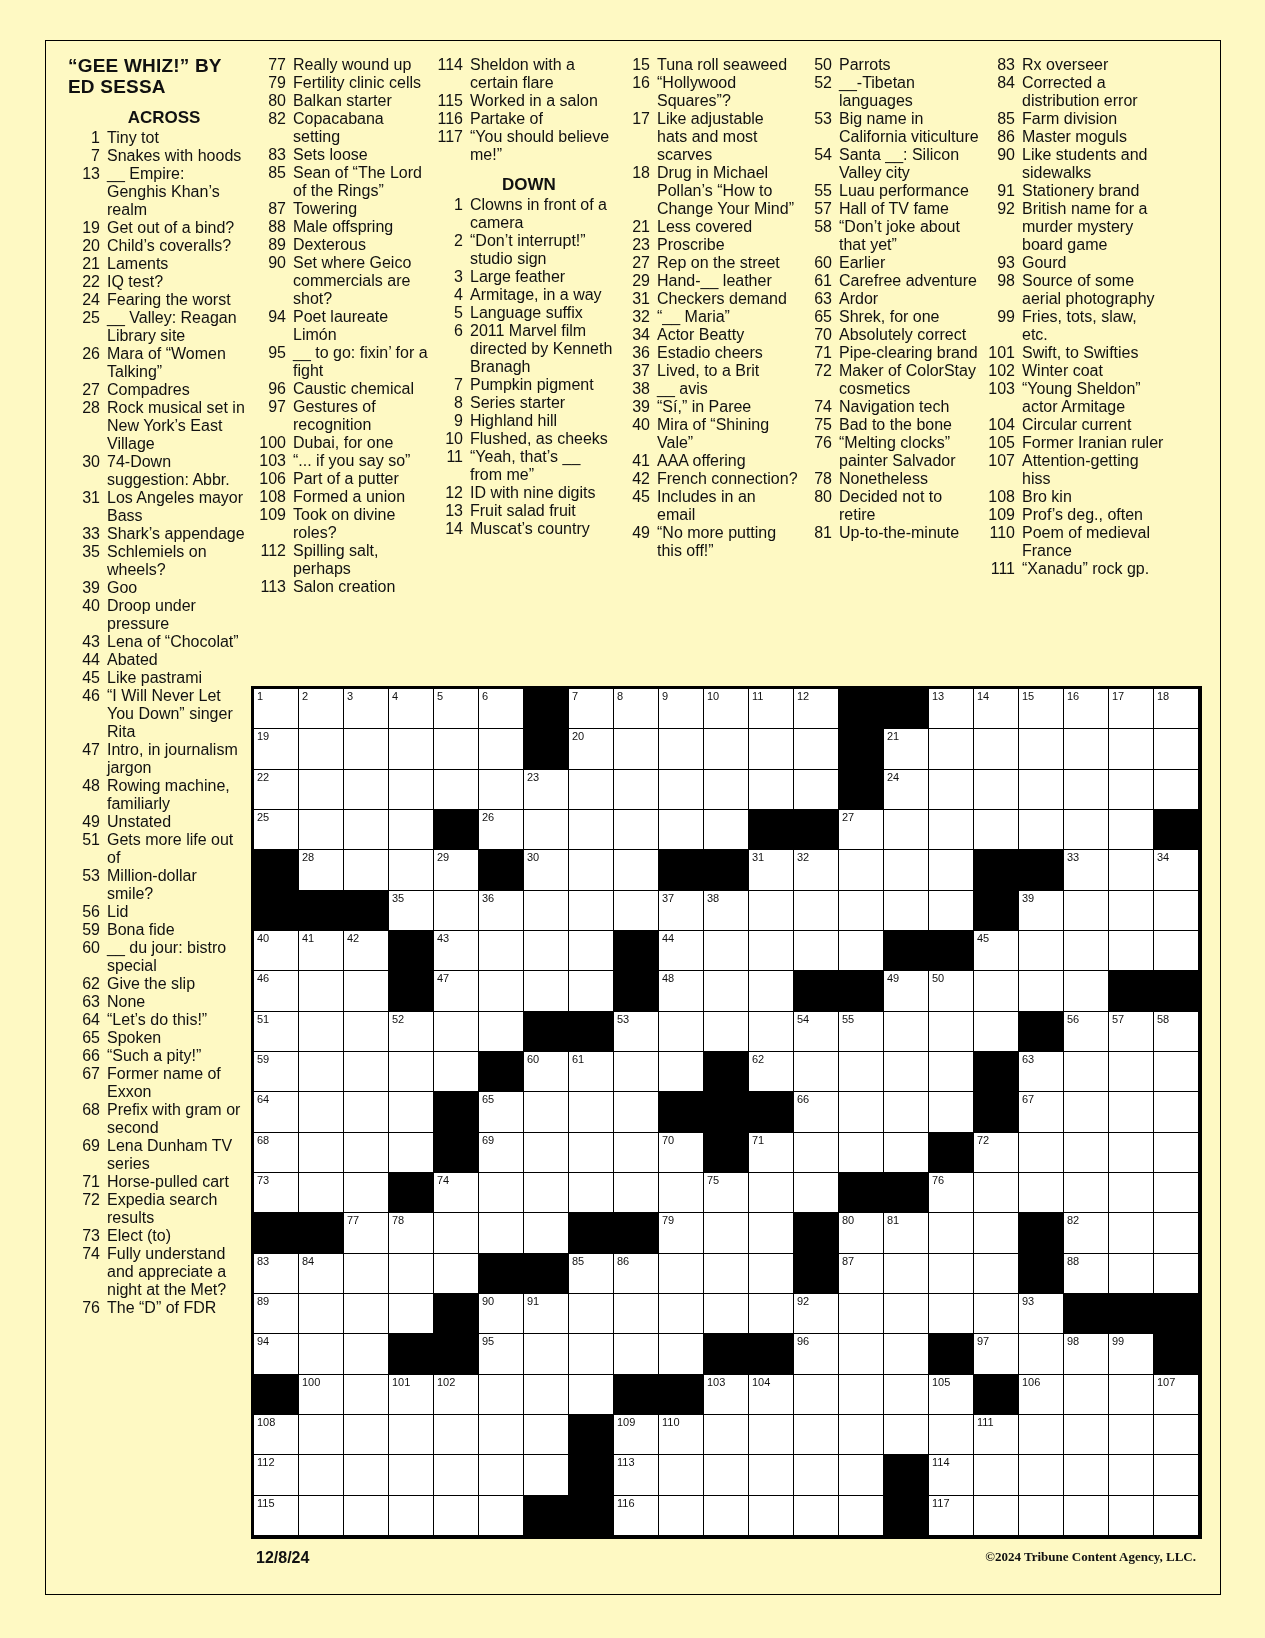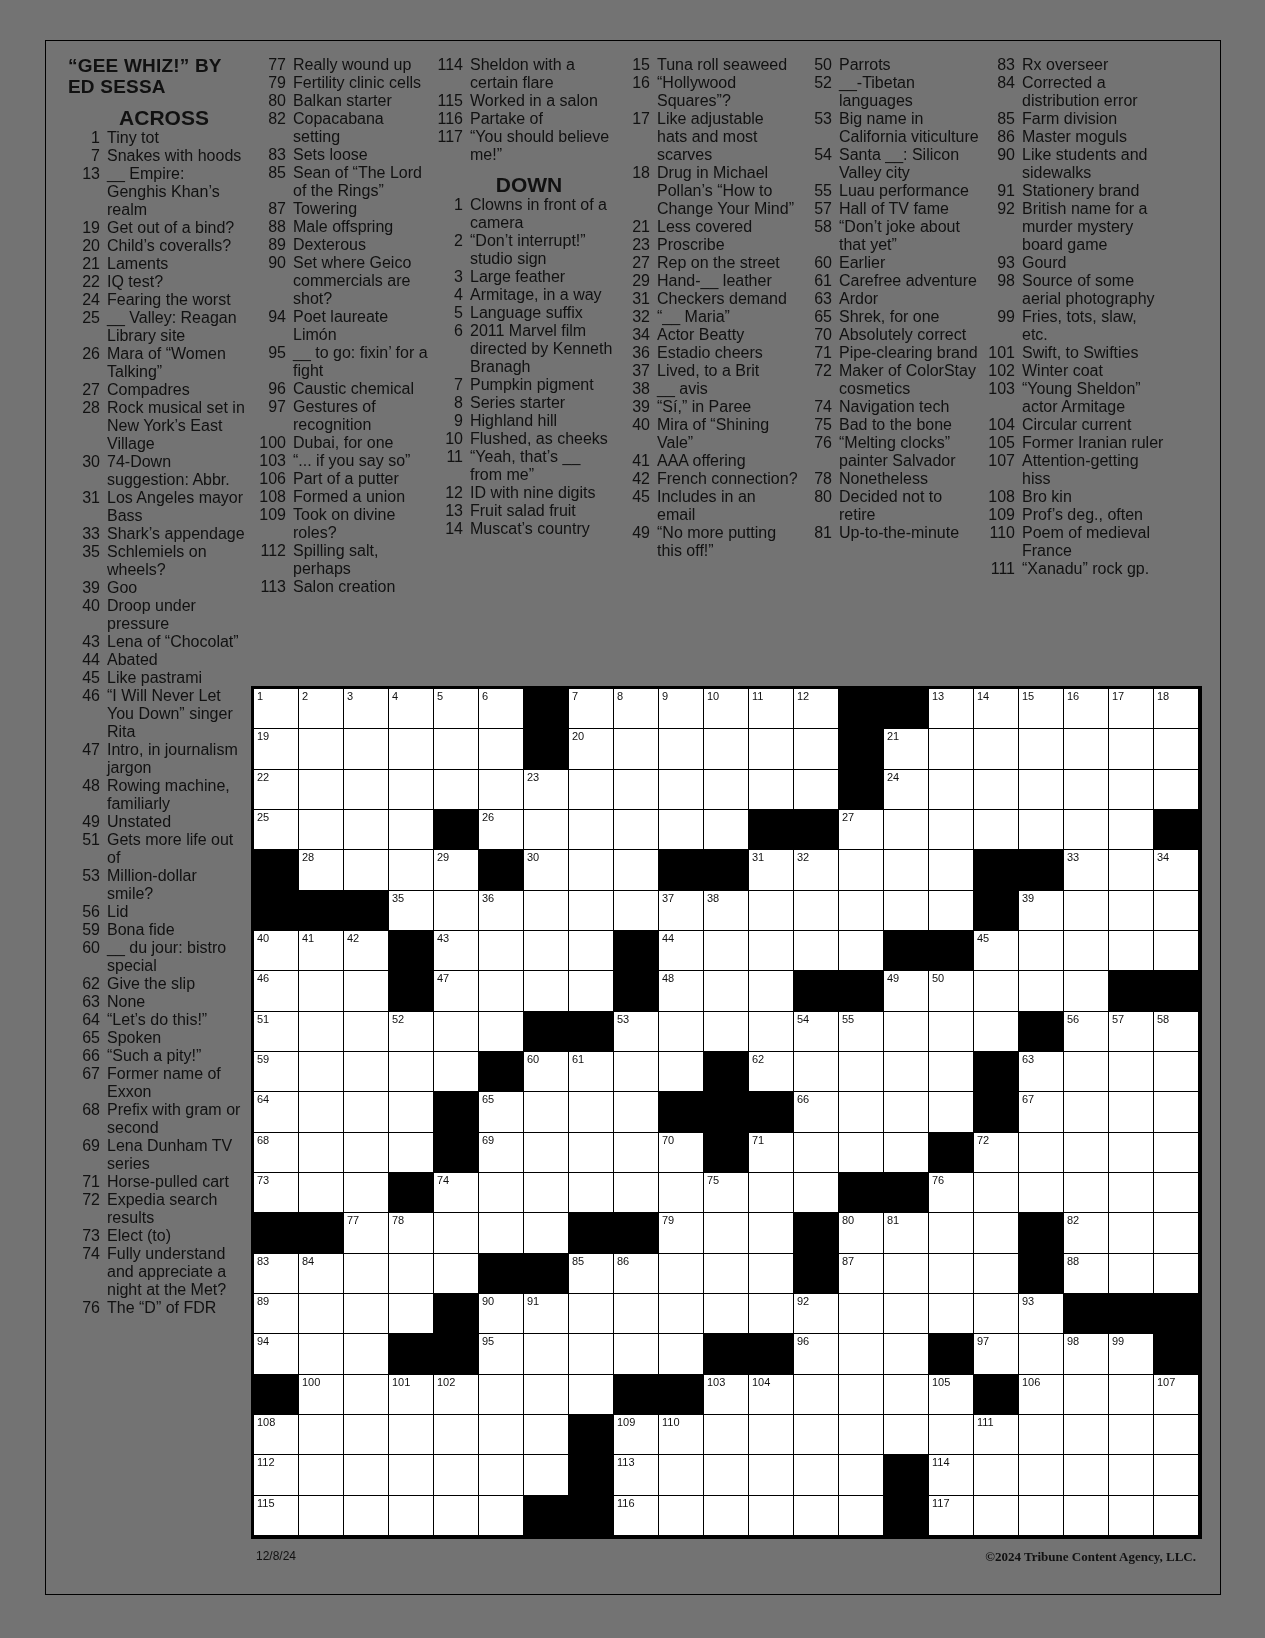--- a/index.html
+++ b/index.html
@@ -1,36 +1,36 @@
 <!DOCTYPE html>
 <html><head>
 <meta charset="utf-8">
 <style>
   html,body{margin:0;padding:0;background:#fff;}
-  .page{position:relative;width:1265px;height:1638px;background:#737373;
+  .page{position:relative;width:1265px;height:1638px;background:#fef9c3;
         font-family:"Liberation Sans",sans-serif;color:#111;}
   .frame{position:absolute;left:45px;top:40px;width:1174px;height:1553px;
          border:1px solid #000;}
   .title{position:absolute;left:22px;top:14px;width:200px;
          font-weight:bold;font-size:19px;line-height:21px;letter-spacing:.2px;}
   .col{position:absolute;font-size:16px;line-height:18px;}
-  .hdr{font-weight:bold;font-size:21px;text-align:center;padding-left:14px;
+  .hdr{font-weight:bold;font-size:17px;text-align:center;padding-left:14px;
        margin-bottom:2px;}
   .hdr-down{margin-top:12px;}
   .clue{display:flex;align-items:flex-start;}
   .cnum{flex:none;width:32px;text-align:right;margin-right:7px;}
   .ctext{flex:1;}
   .grid{position:absolute;left:205px;top:645px;display:grid;
         grid-template-columns:repeat(21,45px);grid-auto-rows:40.33px;
         border:3px solid #000;background:#fff;}
   .cell{position:relative;border-right:1px solid #000;border-bottom:1px solid #000;
         box-sizing:border-box;background:#fff;}
   .cell.black{background:#000;}
   .cell .num{position:absolute;left:3px;top:2px;font-size:11px;line-height:11px;}
-  .date{position:absolute;left:210px;top:1508px;font-weight:normal;font-size:12px;}
+  .date{position:absolute;left:210px;top:1508px;font-weight:bold;font-size:16px;}
   .copyright{position:absolute;right:24px;top:1508px;font-weight:bold;font-size:13px;
              font-family:"Liberation Serif",serif;}
 </style>
 </head>
 <body>
 
 <div class="page">
   <div class="frame">
 
     <div class="title">

